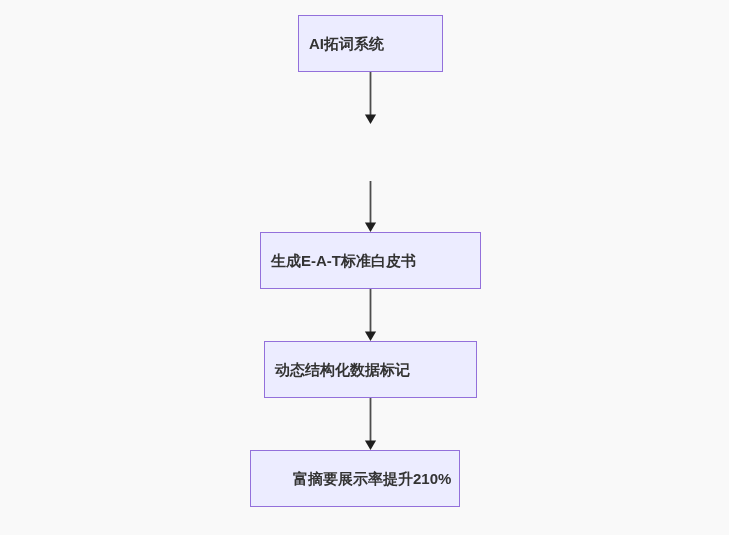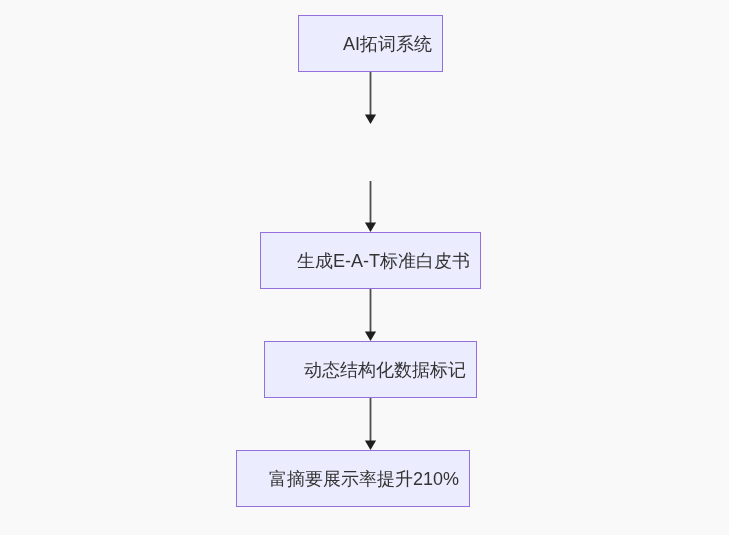--- a/index.html
+++ b/index.html
@@ -22,27 +22,28 @@
     width: 729px;
     height: 535px;
     pointer-events: none;
   }
   .flow-node {
     position: absolute;
     box-sizing: border-box;
     background: #ececff;
     border: 1px solid #9370db;
     color: #333333;
-    font-size: 18px;
+    font-size: 15px;
     line-height: 1;
     display: flex;
     align-items: center;
-    justify-content: flex-end;
+    justify-content: flex-start;
     text-align: center;
     white-space: nowrap;
+    font-weight: bold;
   }
   .flow-node .node-label {
     display: inline-block;
     padding: 0 10px;
   }
   .edge-line {
     stroke: #4d4d4d;
     stroke-width: 1.8;
     fill: none;
   }
@@ -85,17 +86,17 @@
 
 
   <div class="flow-node" style="left:260px; top:232px; width:221px; height:57px;">
     <span class="node-label">生成E-A-T标准白皮书</span>
   </div>
 
   <div class="flow-node" style="left:264px; top:341px; width:213px; height:57px;">
     <span class="node-label">动态结构化数据标记</span>
   </div>
 
-  <div class="flow-node" style="left:236px; top:450px; width:234px; height:57px;">
+  <div class="flow-node" style="left:250px; top:450px; width:210px; height:57px;padding-left:32px;">
     <span class="node-label">富摘要展示率提升210%</span>
   </div>
 
 </div>
 
 </body></html>

